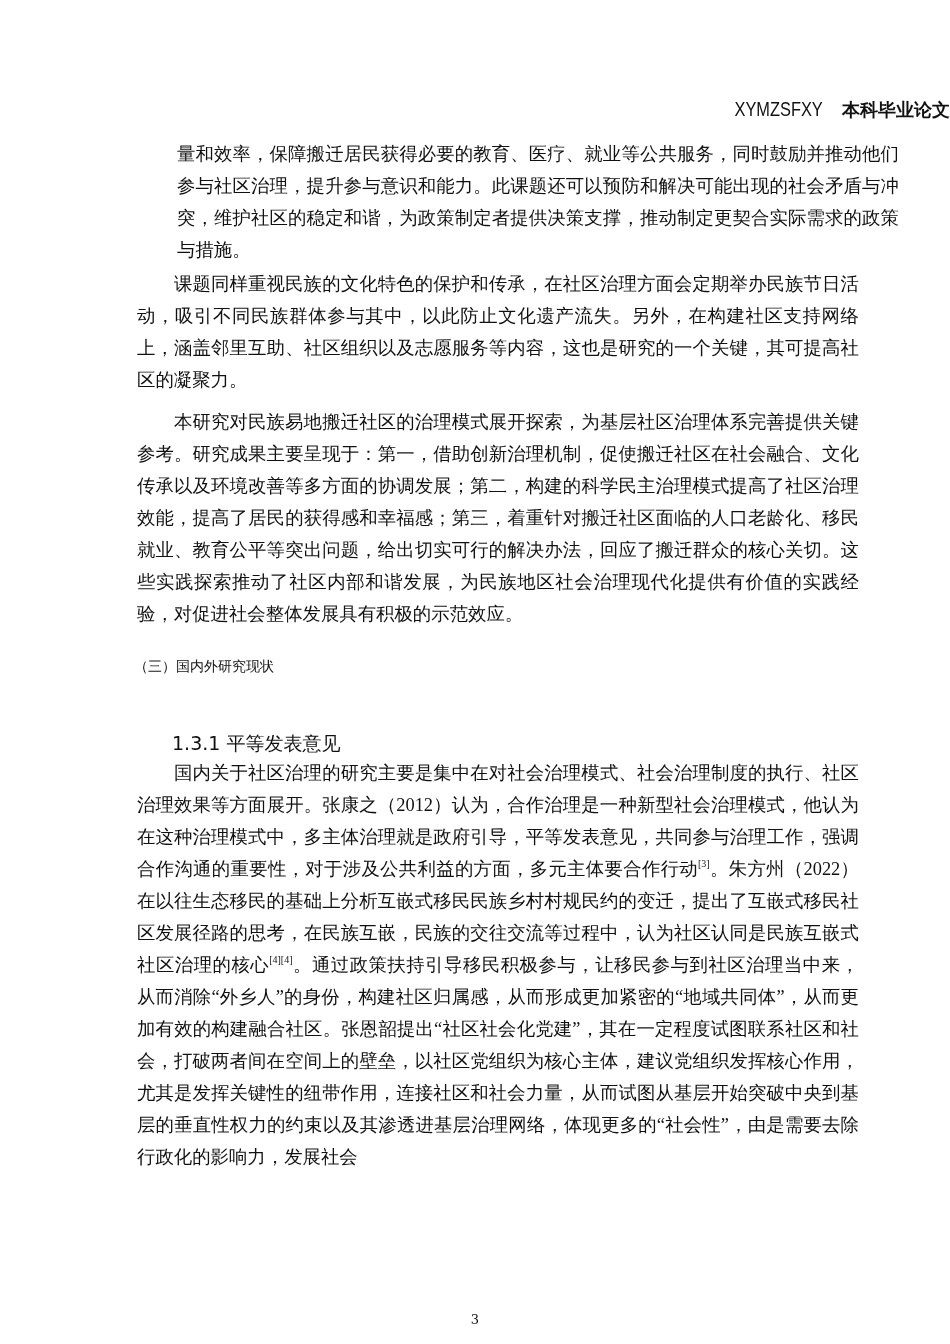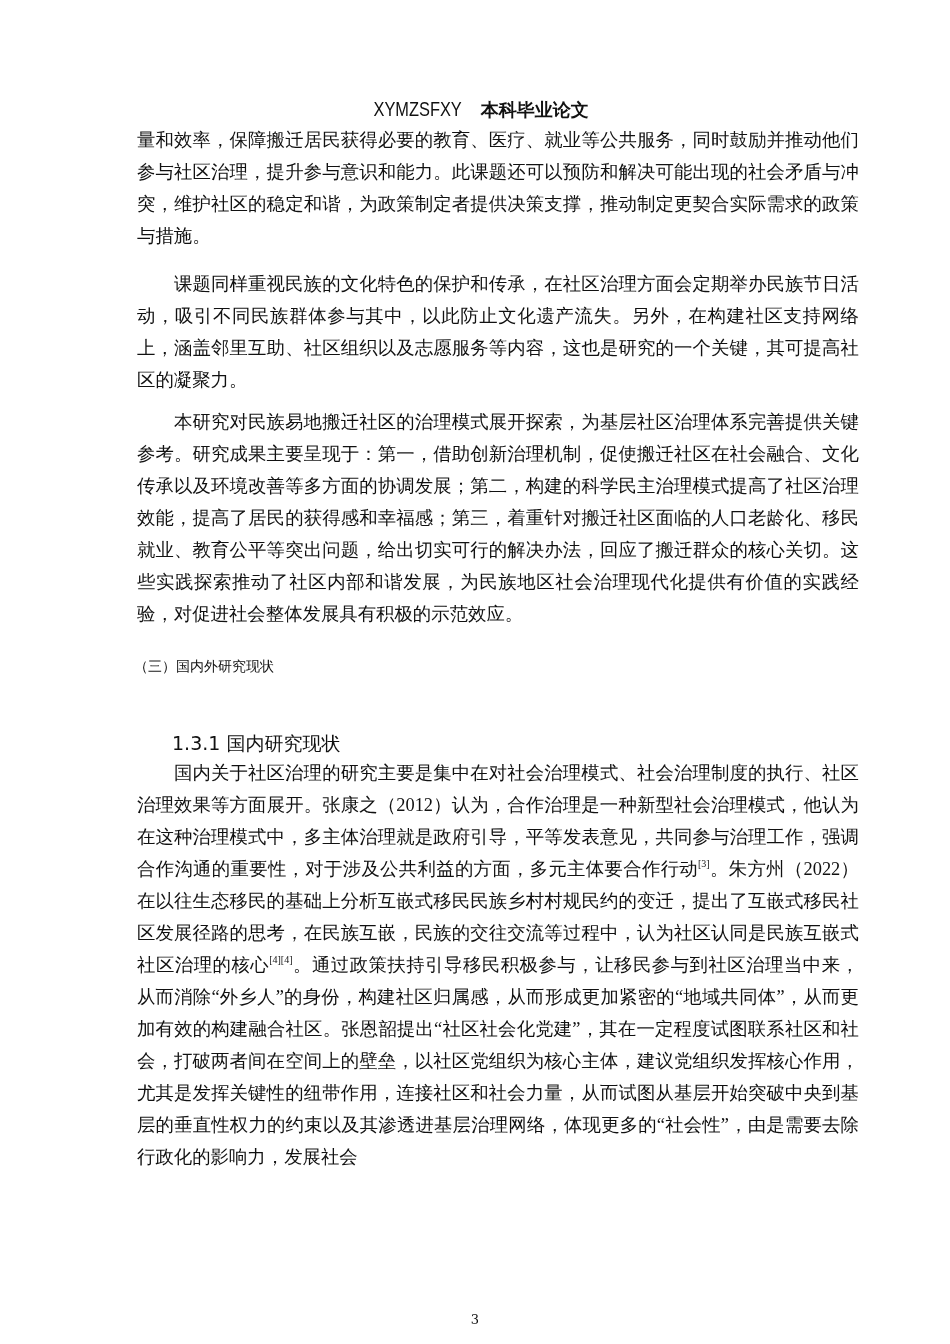--- a/index.html
+++ b/index.html
@@ -1,50 +1,50 @@
 <!DOCTYPE html>
 <html><head>
 <meta charset="utf-8">
 <style>
   html, body { margin: 0; padding: 0; background: #ffffff; }
   body { width: 950px; height: 1344px; position: relative; overflow: hidden;
          font-family: "DejaVu Serif", "Liberation Serif", serif; color: #111; }
-  .header { position: absolute; top: 96px; left: 0; width: 950px; text-align: center;
+  .header { position: absolute; top: 96px; left: 0; width: 950px; text-align: right;
             font-size: 20px; line-height: 26px; }
   .header .latin { font-family: "Liberation Sans", "DejaVu Sans", sans-serif; font-size: 21px; letter-spacing: 0; transform: scaleX(0.78); display: inline-block; }
   .header .cjk { font-weight: bold; font-family: "DejaVu Sans", sans-serif; font-size: 18px; }
   .content { position: absolute; left: 137px; width: 722px; }
   .para { font-size: 18.4px; line-height: 32px; margin: 0; text-align: justify; text-align-last: left; }
   .para.indent { text-indent: 37px; font-family: Liberation Serif, serif; }
   .h2 { position: absolute; left: 134px; font-family: "DejaVu Sans", sans-serif; font-size: 14px; line-height: 30px; }
   .h3 { position: absolute; left: 172px; font-family: "DejaVu Sans", sans-serif; font-size: 19px; line-height: 28px; }
   sup { font-size: 10px; vertical-align: 8px; line-height: 0; }
   .page-num { position: absolute; top: 1312px; left: 0; width: 950px; text-align: center; font-size: 13px; }
 </style>
 </head>
 <body>
 
 <div class="header">
   <span class="latin">XYMZSFXY</span>
   <span class="cjk">本科毕业论文</span>
 </div>
 
-<div class="content" style="top:124px;">
+<div class="content" style="top:138px;margin-left:40px;">
   <p class="para">量和效率，保障搬迁居民获得必要的教育、医疗、就业等公共服务，同时鼓励并推动他们参与社区治理，提升参与意识和能力。此课题还可以预防和解决可能出现的社会矛盾与冲突，维护社区的稳定和谐，为政策制定者提供决策支撑，推动制定更契合实际需求的政策与措施。</p>
 </div>
 
 <div class="content" style="top:268px;">
   <p class="para indent">课题同样重视民族的文化特色的保护和传承，在社区治理方面会定期举办民族节日活动，吸引不同民族群体参与其中，以此防止文化遗产流失。另外，在构建社区支持网络上，涵盖邻里互助、社区组织以及志愿服务等内容，这也是研究的一个关键，其可提高社区的凝聚力。</p>
 </div>
 
 <div class="content" style="top:406px;">
   <p class="para indent">本研究对民族易地搬迁社区的治理模式展开探索，为基层社区治理体系完善提供关键参考。研究成果主要呈现于：第一，借助创新治理机制，促使搬迁社区在社会融合、文化传承以及环境改善等多方面的协调发展；第二，构建的科学民主治理模式提高了社区治理效能，提高了居民的获得感和幸福感；第三，着重针对搬迁社区面临的人口老龄化、移民就业、教育公平等突出问题，给出切实可行的解决办法，回应了搬迁群众的核心关切。这些实践探索推动了社区内部和谐发展，为民族地区社会治理现代化提供有价值的实践经验，对促进社会整体发展具有积极的示范效应。</p>
 </div>
 
 <div class="h2" style="top:651px;">（三）国内外研究现状</div>
 
-<div class="h3" style="top:729px;">1.3.1 国内研究现状</div>
+<div class="h3" style="top:729px;">1.3.1 平等发表意见</div>
 
 <div class="content" style="top:757px;">
   <p class="para indent"><span>国内关于社区治理的研究主要是集中在对社会治理模式、社会治理制度的执行、社区治理效果等方面展开。张康之（2012）认为，合作治理是一种新型社会治理模式，他认为在这种治理模式中，多主体治理就是政府引导，平等发表意见，共同参与治理工作，强调合作沟通的重要性，对于涉及公共利益的方面，多元主体要合作行动</span><sup>[3]</sup><span>。朱方州（2022）在以往生态移民的基础上分析互嵌式移民民族乡村村规民约的变迁，提出了互嵌式移民社区发展径路的思考，在民族互嵌，民族的交往交流等过程中，认为社区认同是民族互嵌式社区治理的核心</span><sup>[4][4]</sup><span>。通过政策扶持引导移民积极参与，让移民参与到社区治理当中来，从而消除“外乡人”的身份，构建社区归属感，从而形成更加紧密的“地域共同体”，从而更加有效的构建融合社区。张恩韶提出“社区社会化党建”，其在一定程度试图联系社区和社会，打破两者间在空间上的壁垒，以社区党组织为核心主体，建议党组织发挥核心作用，尤其是发挥关键性的纽带作用，连接社区和社会力量，从而试图从基层开始突破中央到基层的垂直性权力的约束以及其渗透进基层治理网络，体现更多的“社会性”，由是需要去除行政化的影响力，发展社会</span></p>
 </div>
 
 <div class="page-num">3</div>
 
 </body></html>

